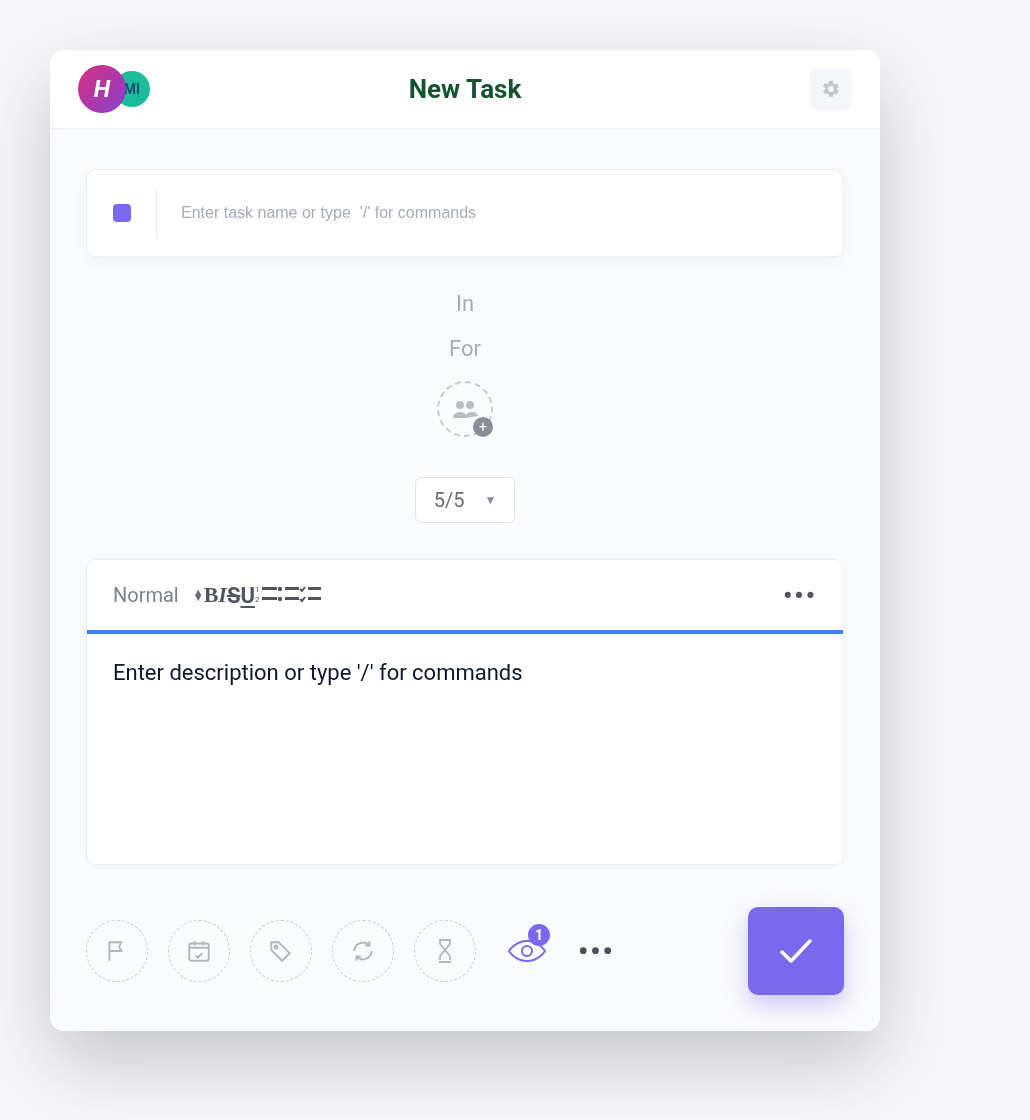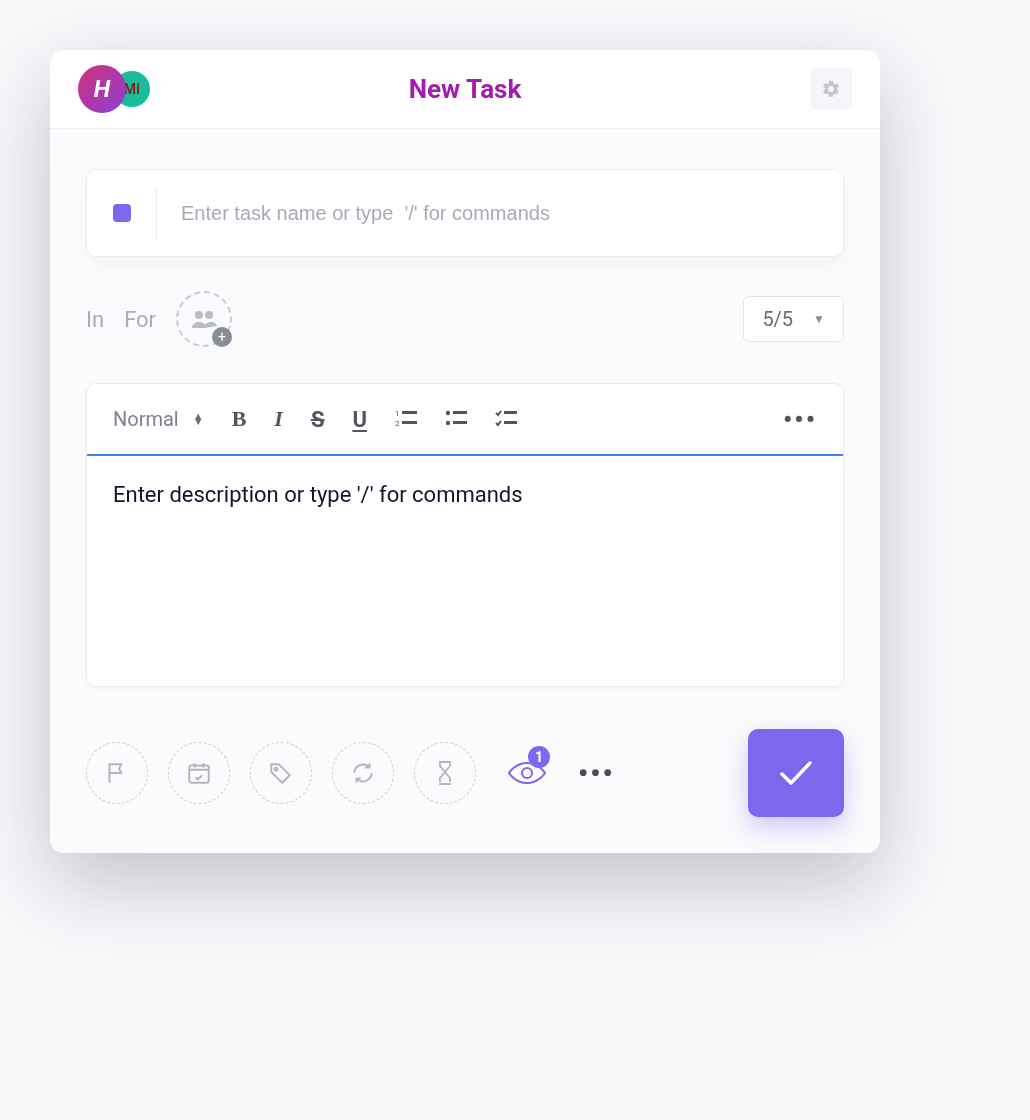--- a/index.html
+++ b/index.html
@@ -46,30 +46,30 @@
       z-index: 2;
     }
     .avatar-secondary {
       width: 36px;
       height: 36px;
       border-radius: 50%;
       background: #1abc9c;
       display: flex;
       align-items: center;
       justify-content: center;
-      color: #7f1d1d;
+      color: #0c4a6e;
       font-weight: 600;
       font-size: 14px;
       margin-left: -12px;
       z-index: 1;
     }
     .modal-title {
       font-size: 26px;
       font-weight: 700;
-      color: #a21caf;
+      color: #14532d;
     }
     .gear-button {
       position: absolute;
       right: 28px;
       width: 42px;
       height: 42px;
       border-radius: 6px;
       background: #f5f6fa;
       display: flex;
       align-items: center;
@@ -104,32 +104,33 @@
     .status-square {
       width: 18px;
       height: 18px;
       border-radius: 4px;
       background: #7b68ee;
     }
     .name-input {
       flex: 1;
       border: none;
       outline: none;
-      font-size: 20px;
+      font-size: 16px;
       color: #b91c1c;
       padding: 0 24px;
       background: transparent;
     }
     .name-input::placeholder { color: #a7abb8; }
 
     .meta-row {
       display: flex;
       align-items: center;
       gap: 20px;
       margin-top: 34px;
+      flex-direction: column;
     }
     .meta-label {
       color: #a7abb8;
       font-size: 22px;
     }
     .list-pill {
       background: #fff;
       border: 1px solid #e2e4ea;
       border-radius: 999px;
       padding: 10px 26px;
@@ -184,22 +185,21 @@
       background: #fff;
       border: 1px solid #eaecef;
       border-radius: 10px;
       margin-top: 36px;
       box-shadow: 0 2px 8px rgba(0,0,0,0.03);
     }
     .toolbar {
       display: flex;
       align-items: center;
       padding: 20px 26px;
-      gap: 28px;
-      border-bottom: 2px solid #3b82f6;
+      border-bottom: 4px solid #3b82f6;
       color: #6a6d78;
     }
     .format-select {
       display: flex;
       align-items: center;
       gap: 14px;
       font-size: 20px;
       color: #7d8190;
       cursor: pointer;
     }

